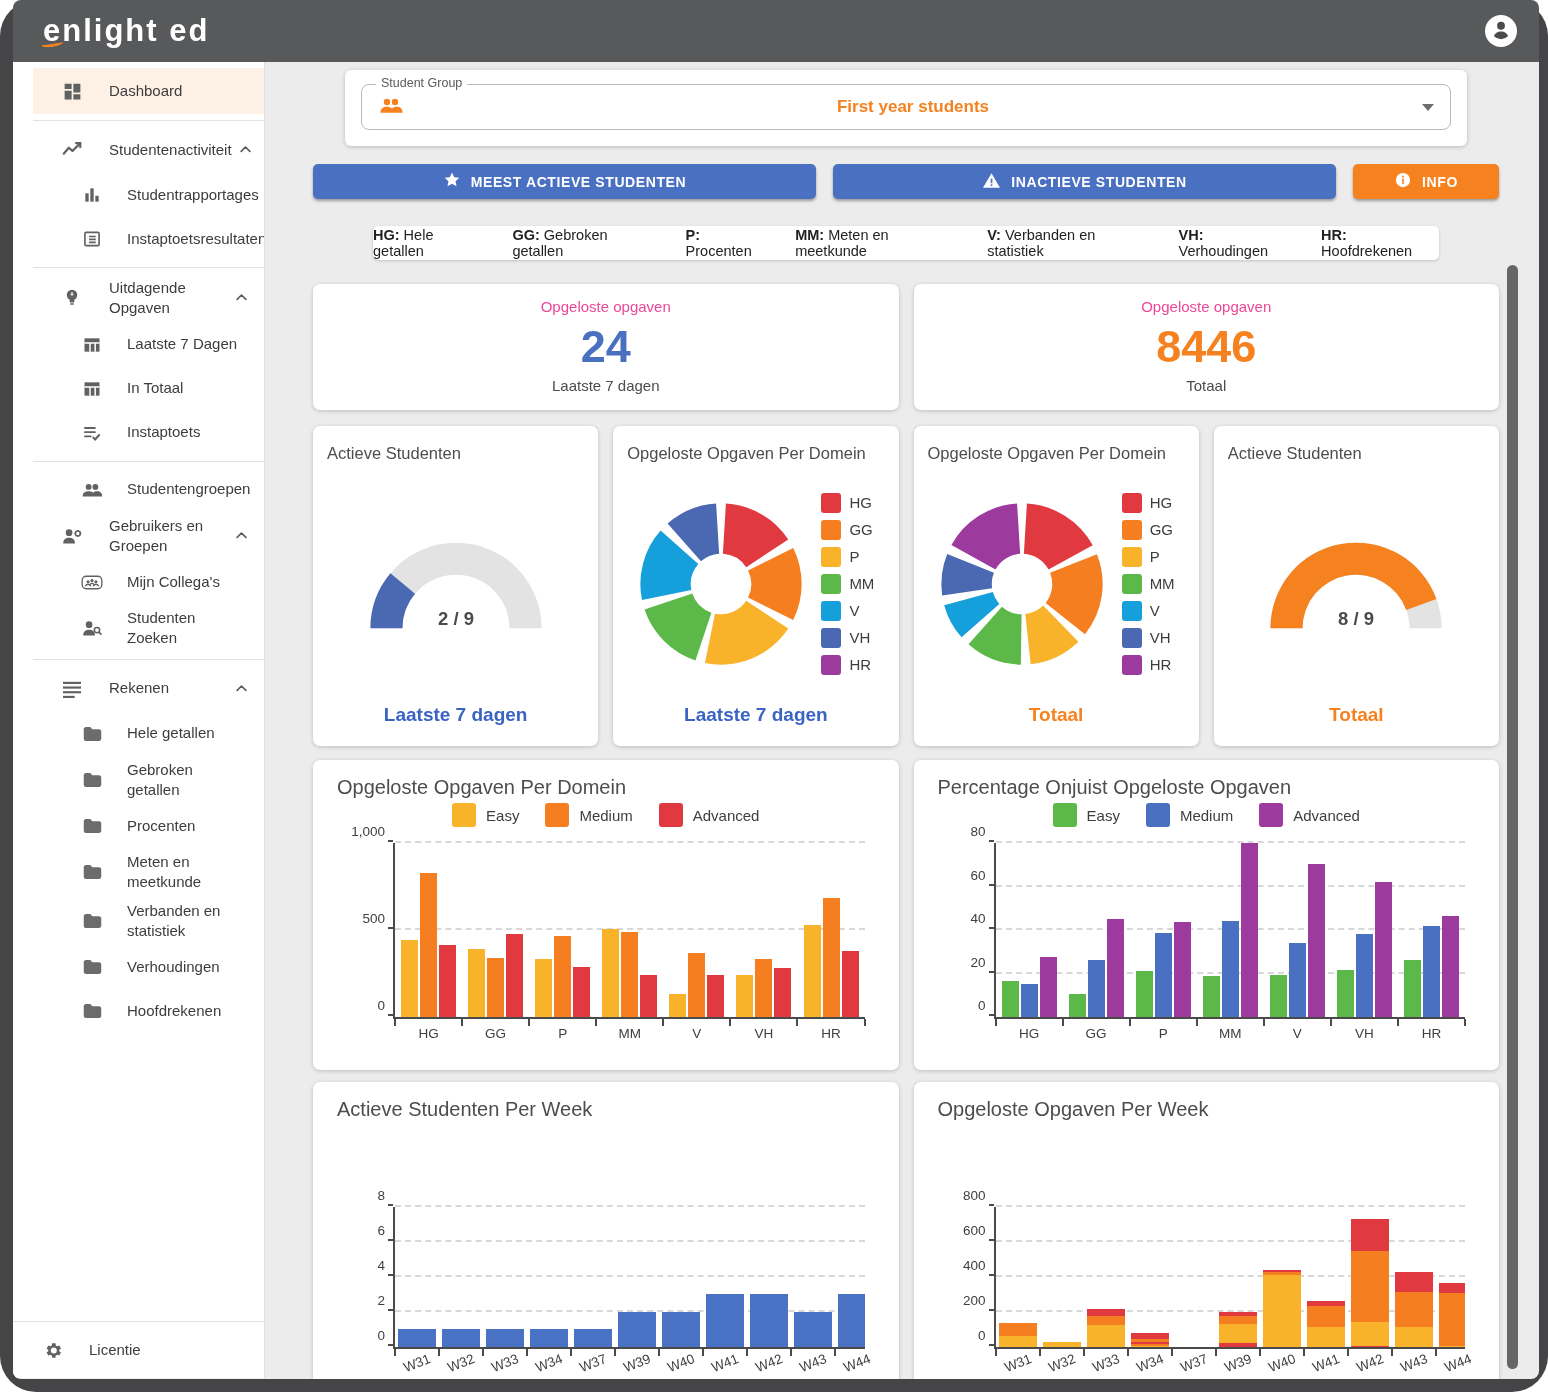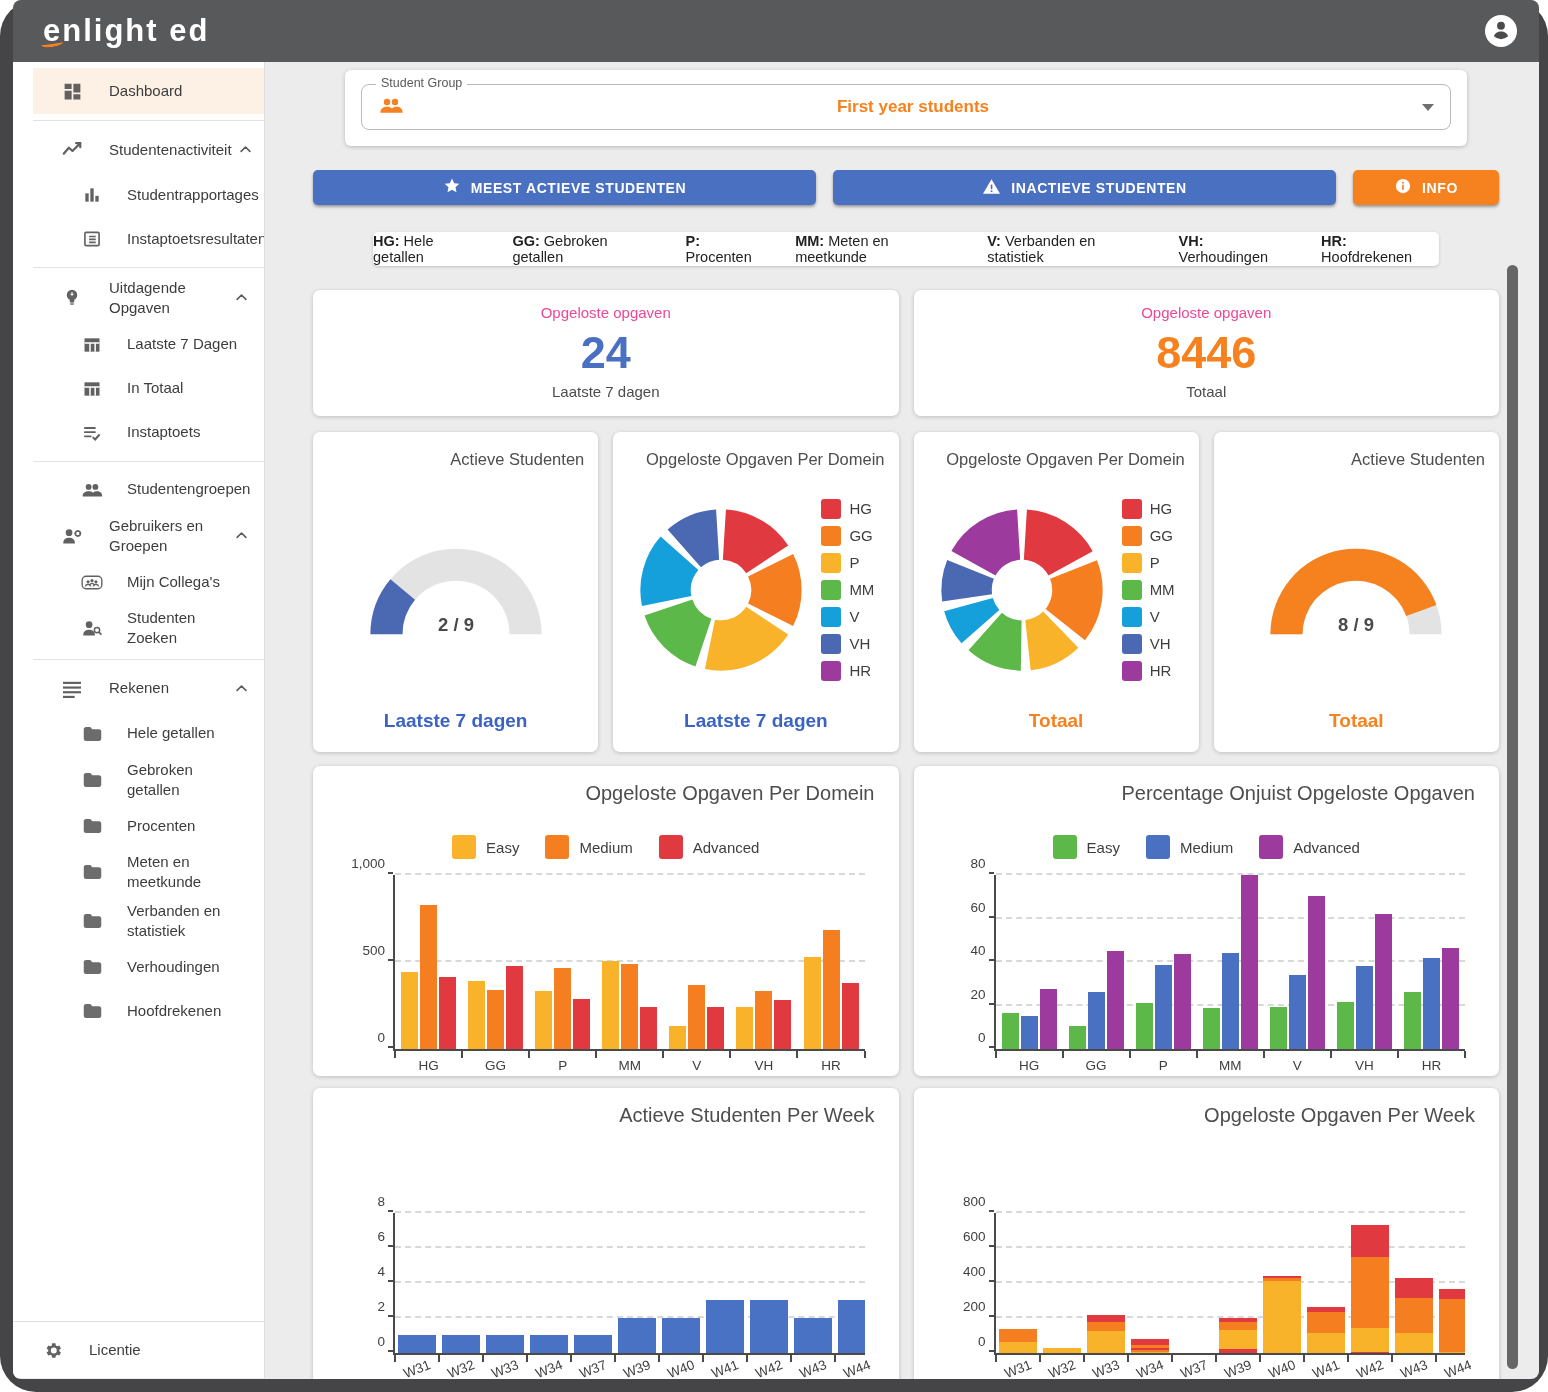--- a/index.html
+++ b/index.html
@@ -24,21 +24,21 @@
   .nav-row.sub .nav-ico { margin-right:24px; }
   .nav-label { flex:1; line-height:1.35; padding-right:6px; }
   .nav-chevron { width:16px; height:16px; flex-shrink:0; }
   .nav-div { border-top:1px solid #e2e2e2; margin:6px 0; }
   .side-footer { border-top:1px solid #e2e2e2; }
   .side-footer .nav-row { min-height:56px; }
 
   main { flex:1; padding:8px 40px 0 48px; position:relative; }
 
   
-  .sg-card { background:#fff; border-radius:6px; box-shadow:0 1px 4px rgba(0,0,0,.22); margin:0 32px 24px 32px; padding:14px 16px 16px; }
+  .sg-card { background:#fff; border-radius:6px; box-shadow:0 1px 4px rgba(0,0,0,.22); margin:0 32px 18px 32px; padding:14px 16px 16px; }
   .sg-field { position:relative; border:1px solid #b9b9b9; border-radius:8px; height:46px; display:flex; align-items:center; padding:0 16px; }
   .sg-legend { position:absolute; top:-9px; left:14px; background:#fff; padding:0 5px; font-size:12.5px; color:#5a5a5a; }
   .sg-value { flex:1; text-align:center; color:#f5821f; font-size:17px; font-weight:700; }
   .caret-down { width:0; height:0; border-left:6px solid transparent; border-right:6px solid transparent; border-top:7px solid #6e6e6e; }
 
   
   .btn-row { display:flex; gap:17px; margin-bottom:27px; }
   .btn { height:35px; border:none; border-radius:5px; color:#fff; font-family:inherit; font-size:14px; font-weight:700; letter-spacing:.6px; display:flex; align-items:center; justify-content:center; gap:10px; box-shadow:0 2px 3px rgba(0,0,0,.35); cursor:pointer; }
   .btn-blue { background:#4a70c2; flex:1; }
   .btn-orange { background:#f5821f; width:146px; }
@@ -52,32 +52,32 @@
   .card { background:#fff; border-radius:7px; box-shadow:0 1px 4px rgba(0,0,0,.2); }
   .stat-card { flex:1; height:126px; display:flex; flex-direction:column; align-items:center; justify-content:space-between; padding:14px 0 16px; margin-bottom:16px; }
   .stat-title { font-size:15px; color:#ec4899; }
   .stat-value { font-size:45px; font-weight:700; line-height:1; }
   .stat-caption { font-size:15px; color:#4c4c4c; }
 
   .chart-card { display:flex; flex-direction:column; padding:18px 14px 12px; }
   .g-row .chart-card { flex:1; height:320px; margin-bottom:14px; }
   .m-row .chart-card { flex:1; height:310px; margin-bottom:12px; padding:16px 24px 10px; }
   .b-row .chart-card { flex:1; height:318px; padding:16px 24px 10px; }
-  .chart-title { text-align:right; font-size:16.5px; color:#4d4d4d; font-weight:500; }
+  .chart-title { text-align:left; font-size:16.5px; color:#4d4d4d; font-weight:500; }
   .m-row .chart-title, .b-row .chart-title { font-size:20px; }
   .chart-body { flex:1; display:flex; align-items:center; justify-content:center; }
   .chart-footer { text-align:center; font-size:19px; font-weight:700; padding-bottom:8px; }
 
   .donut-wrap { display:flex; align-items:center; justify-content:center; gap:16px; }
   .donut-legend { display:flex; flex-direction:column; gap:7px; }
   .dl-item { display:flex; align-items:center; gap:8px; font-size:15px; color:#3e3e3e; }
   .dl-sq { width:20px; height:20px; border-radius:3px; }
 
   
-  .legend-row { display:flex; justify-content:center; gap:26px; margin-top:30px; font-size:16px; color:#3e3e3e; }
+  .legend-row { display:flex; justify-content:center; gap:26px; margin-top:4px; font-size:16px; color:#3e3e3e; }
   .legend-row .dl-sq { width:24px; height:24px; }
   .legend-row .dl-item { gap:10px; }
   .plot { position:relative; border-left:2px solid #4a4a4a; border-bottom:2px solid #4a4a4a; margin-left:56px; margin-right:10px; }
   .gridline { position:absolute; left:0; right:0; border-top:2px dashed #d8d8d8; }
   .ylab { position:absolute; left:-54px; width:44px; text-align:right; font-size:13.5px; color:#3f3f3f; transform:translateY(-7px); }
   .ytick { position:absolute; left:-7px; width:5px; height:2px; background:#4a4a4a; transform:translateY(-1px); }
   .bars { position:absolute; inset:0; display:flex; }
   .bar-group { flex:1; display:flex; align-items:flex-end; justify-content:center; gap:2px; position:relative; }
   .bar { width:17px; }
   .glabel { position:absolute; top:100%; margin-top:9px; left:0; right:0; text-align:center; font-size:13.5px; color:#3f3f3f; }

